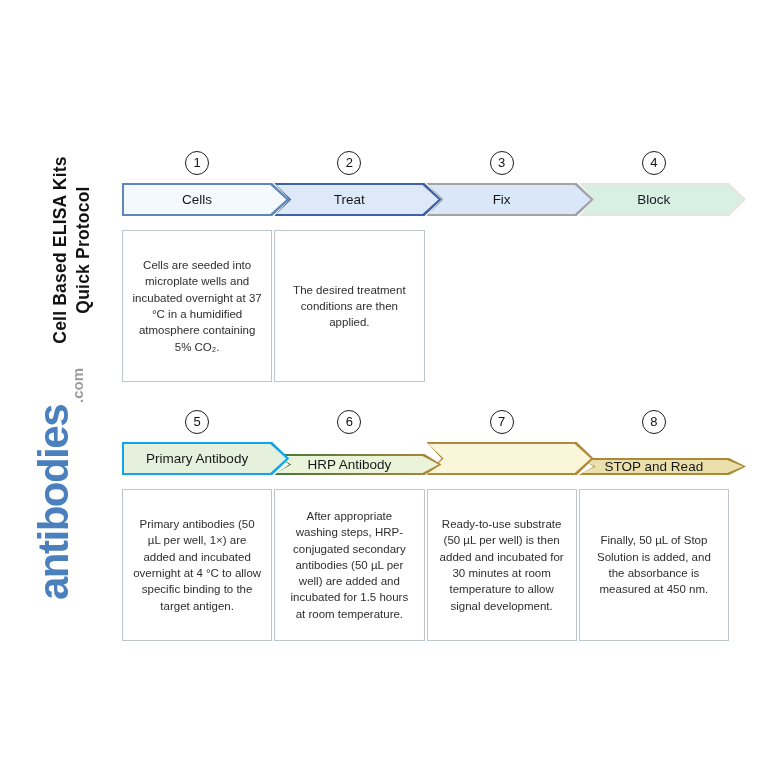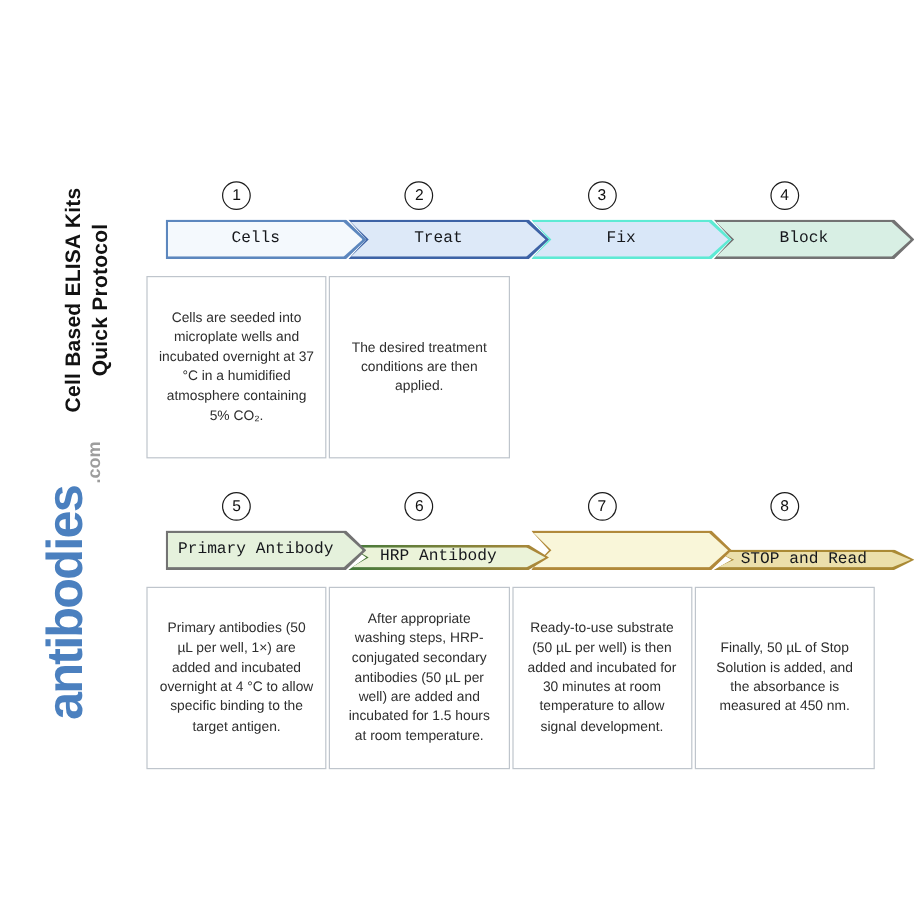--- a/index.html
+++ b/index.html
@@ -17,21 +17,21 @@
   .section2{margin-top:27px;}
   .subrow{display:grid;grid-template-columns:repeat(4,1fr);column-gap:2px;}
   .circles{height:25px;margin-bottom:8px;}
   .circle-cell{display:flex;justify-content:center;align-items:center;}
   .num-circle{
     width:22px;height:22px;border:1.6px solid #1c1c1c;border-radius:50%;background:#fff;
     display:flex;align-items:center;justify-content:center;font-size:13px;color:#111;
   }
   .arrows{height:33px;}
   .arrow-cell{position:relative;}
-  .arrow{position:absolute;top:0;bottom:0;left:16px;width:calc(100% + 17px);font-family:Liberation Mono, monospace;}
+  .arrow{position:absolute;top:0;bottom:0;left:0;width:calc(100% + 17px);}
   .arrow.flat{clip-path:polygon(0 0,calc(100% - 17px) 0,100% 50%,calc(100% - 17px) 100%,0 100%);}
   .arrow.notched{clip-path:polygon(0 0,calc(100% - 17px) 0,100% 50%,calc(100% - 17px) 100%,0 100%,15px 50%);}
   .arrow-fill{position:absolute;top:2px;bottom:2px;left:2px;right:3px;}
   .arrow.flat .arrow-fill{clip-path:polygon(0 0,calc(100% - 16px) 0,100% 50%,calc(100% - 16px) 100%,0 100%);}
   .arrow.notched .arrow-fill{clip-path:polygon(0 0,calc(100% - 16px) 0,100% 50%,calc(100% - 16px) 100%,0 100%,15px 50%);}
   .arrow-label{
     position:absolute;left:0;right:17px;top:0;bottom:0;
     display:flex;align-items:center;justify-content:center;
     font-size:13.5px;color:#16181c;
   }
@@ -81,27 +81,27 @@
             <div class="arrow-label">Cells</div>
           </div>
         </div>
         <div class="arrow-cell">
           <div class="arrow notched z3" style="background: rgb(61, 99, 166);">
             <div class="arrow-fill" style="background: rgb(221, 233, 248);"></div>
             <div class="arrow-label">Treat</div>
           </div>
         </div>
         <div class="arrow-cell">
-          <div class="arrow notched z2" style="background: #5eead4;">
+          <div class="arrow notched z2" style="background: #a3a3a3;">
             <div class="arrow-fill" style="background: rgb(217, 231, 248);"></div>
             <div class="arrow-label">Fix</div>
           </div>
         </div>
         <div class="arrow-cell">
-          <div class="arrow notched z1" style="background: #737373;">
+          <div class="arrow notched z1" style="background: #e5e5e5;">
             <div class="arrow-fill" style="background: rgb(216, 239, 228);"></div>
             <div class="arrow-label">Block</div>
           </div>
         </div>
       </div>
       <div class="subrow boxes">
         <div class="desc-box">
             <div class="desc-text">Cells are seeded into microplate wells and incubated overnight at 37 °C in a humidified atmosphere containing 5% CO₂.</div>
           </div>
         <div class="desc-box">
@@ -120,21 +120,21 @@
           </div>
         <div class="circle-cell">
             <div class="num-circle">7</div>
           </div>
         <div class="circle-cell">
             <div class="num-circle">8</div>
           </div>
       </div>
       <div class="subrow arrows">
         <div class="arrow-cell">
-          <div class="arrow flat z4" style="background: #737373;">
+          <div class="arrow flat z4" style="background: #0ea5e9;">
             <div class="arrow-fill" style="background: rgb(229, 241, 220);"></div>
             <div class="arrow-label">Primary Antibody</div>
           </div>
         </div>
         <div class="arrow-cell">
           <div class="arrow notched z3" style="background: linear-gradient(90deg, rgb(68, 121, 59), rgb(177, 137, 58)); margin-top: 12px;">
             <div class="arrow-fill" style="background: rgb(235, 243, 217);"></div>
             <div class="arrow-label">HRP Antibody</div>
           </div>
         </div>

